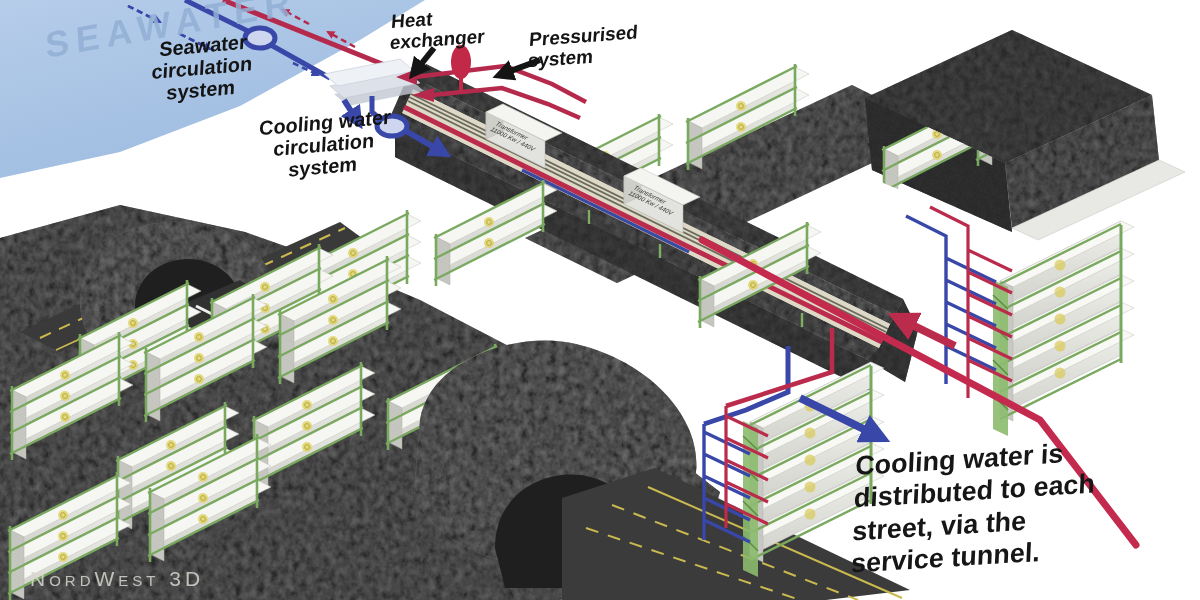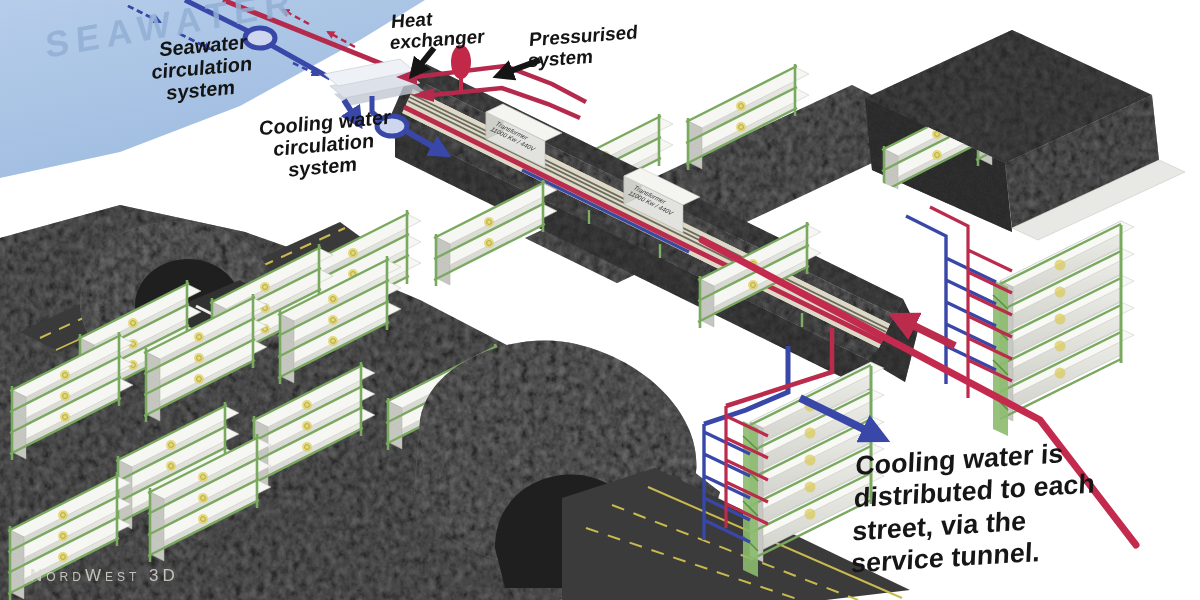--- a/index.html
+++ b/index.html
@@ -10,21 +10,21 @@
        transform-origin:left top;white-space:nowrap;}
   .lbl .ln{display:block;}
   .lbl-center{text-align:center;}
   #seawater-label{left:44px;top:26px;width:430px;font-size:36px;letter-spacing:7px;
        color:#92b0d5;opacity:.85;transform:rotate(-10deg) skewX(-6deg);font-weight:600;}
   #seawater-circ{left:116px;top:42px;width:176px;font-size:20px;transform:rotate(-5deg) skewX(-8deg);}
   #heat-exch{left:392px;top:12px;font-size:19px;transform:rotate(-4deg) skewX(-8deg);}
   #press-sys{left:530px;top:30px;font-size:19px;transform:rotate(-4deg) skewX(-8deg);}
   #cool-circ{left:226px;top:120px;width:200px;font-size:20px;transform:rotate(-5deg) skewX(-8deg);}
   #caption{left:856px;top:450px;font-size:27px;line-height:1.2;transform:rotate(-3.5deg) skewX(-6deg);color:#161616;}
-  #watermark{left:30px;top:567px;font-size:17px;letter-spacing:4px;color:#d8d8d0;opacity:.85;
+  #watermark{left:30px;top:567px;font-size:21px;letter-spacing:4px;color:#d8d8d0;opacity:.85;
        font-variant:small-caps;font-weight:normal;}
 </style>
 </head>
 <body>
 
 <div id="stage">
 <svg id="scene" width="1200" height="600" viewBox="0 0 1200 600">
   <defs>
     <linearGradient id="gSea" x1="0" y1="0" x2="0.6" y2="1">
       <stop offset="0" stop-color="#b6cdea"></stop>

